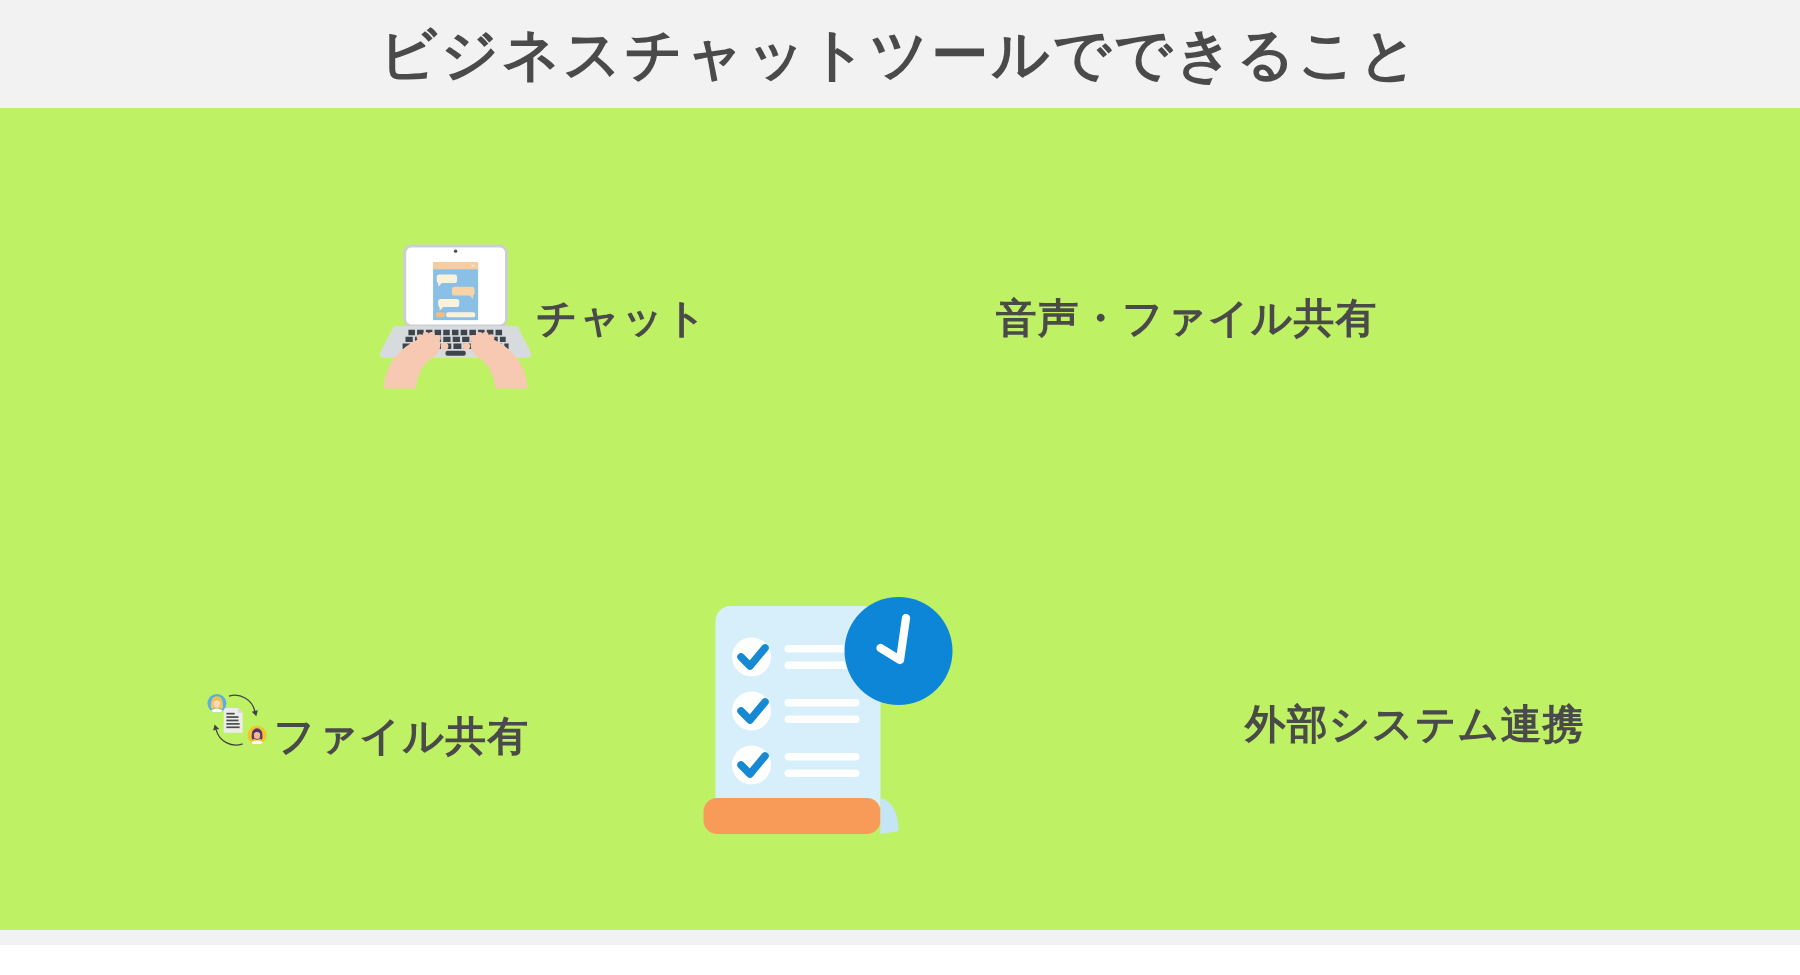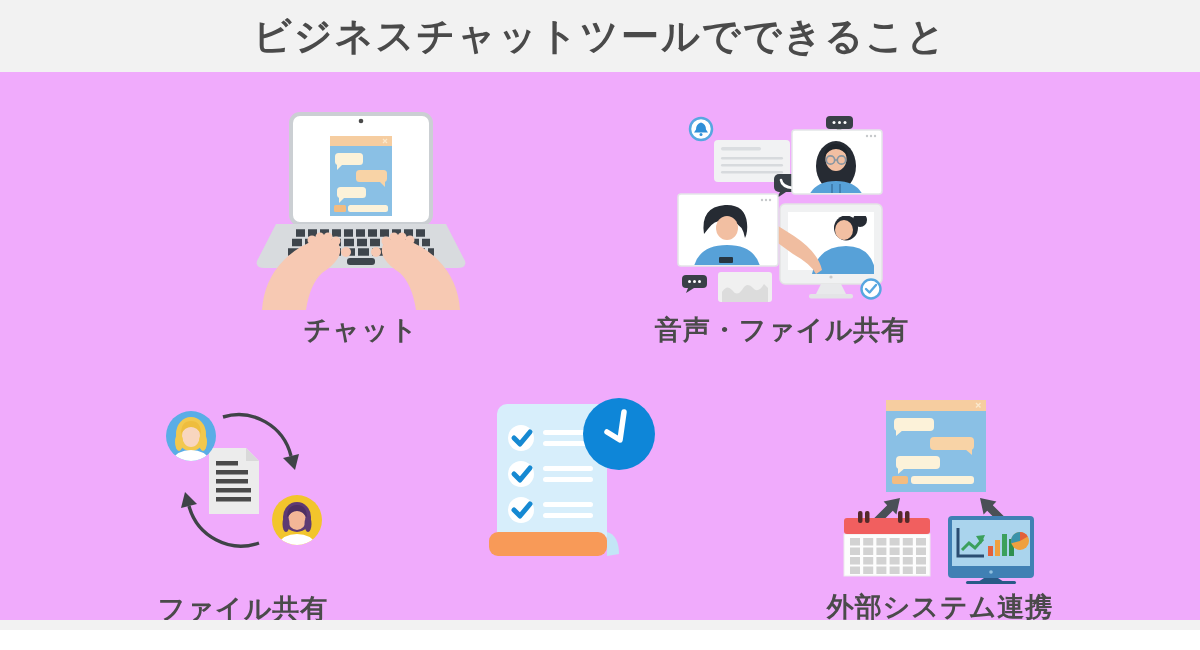--- a/index.html
+++ b/index.html
@@ -1,28 +1,28 @@
 <!DOCTYPE html>
 <html><head>
 <meta charset="utf-8">
 <style>
   * { margin:0; padding:0; box-sizing:border-box; }
   body { background:#ffffff; font-family:"Liberation Sans","DejaVu Sans",sans-serif; }
-  .canvas { position:relative; width:1200px; height:630px; background:#f0abfc; overflow:hidden; }
+  .canvas { position:relative; width:1200px; height:630px; background:#bef264; overflow:hidden; }
   .band { position:absolute; left:0; width:1200px; background:#f2f2f2; }
   .band.top { top:0; height:72px; display:flex; align-items:center; justify-content:center; }
   .band.bottom { bottom:0; height:10px; }
   .page-title { font-size:38px; font-weight:800; color:#4a4a4a; letter-spacing:2px; }
-  .feature { position:absolute; display:flex; flex-direction:column; align-items:center; }
+  .feature { position:absolute; display:flex; flex-direction:row; align-items:center; }
   .feature .label { font-size:27px; font-weight:800; color:#4a4a4a; letter-spacing:1px; white-space:nowrap; }
   .f-chat     { top:112px; left:250px; width:222px; }
   .f-video    { top:112px; left:664px; width:236px; }
   .f-file     { top:390px; left:133px; width:220px; }
   .f-task     { top:390px; left:465px; width:220px; }
-  .f-external { top:400px; left:830px; width:220px;font-family:Liberation Serif, serif; }
+  .f-external { top:388px; left:830px; width:220px;font-family:Liberation Serif, serif; }
   .f-chat .label { margin-top:2px; }
   .f-video .label { margin-top:10px; }
   .f-file .label, .f-task .label { margin-top:21px; }
   .f-external .label { margin-top:5px; }
   svg { display:block; }
 </style>
 </head>
 <body>
 
 <div class="canvas">

